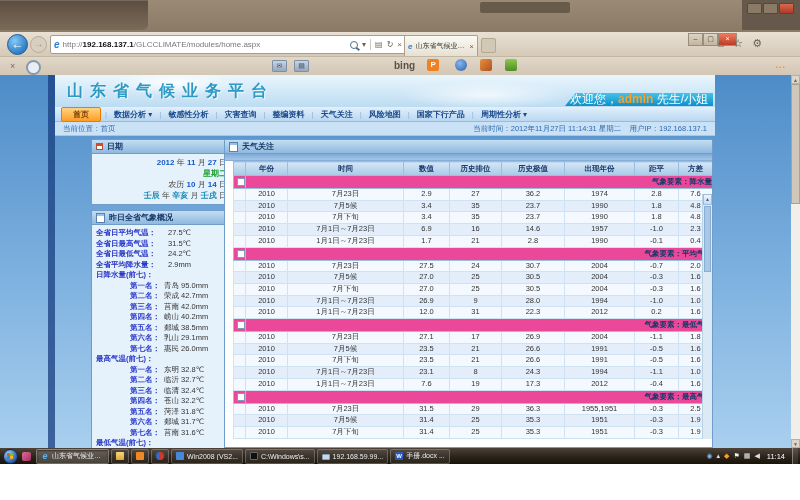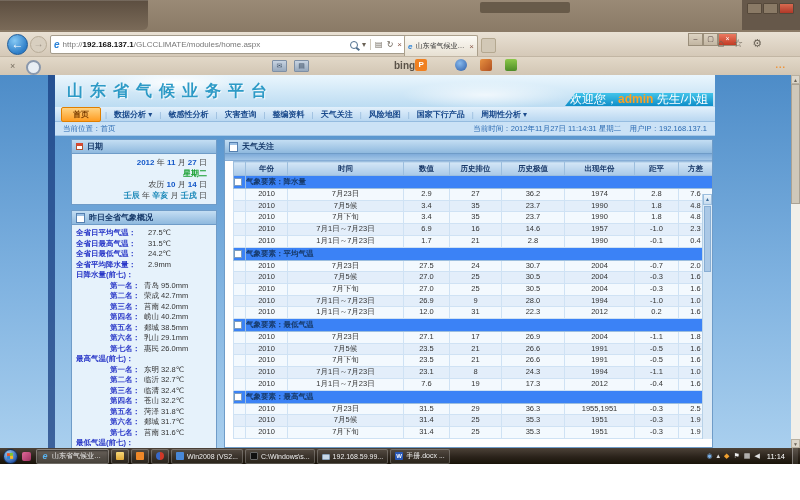--- a/index.html
+++ b/index.html
@@ -51,21 +51,21 @@
   .winctl .cl{width:17px;background:linear-gradient(180deg,#ec7a60,#c23a24);color:#fff;}
 
   .row2{position:absolute;left:0;top:25px;width:800px;height:18px;
     background:linear-gradient(180deg,#e2d8c8,#d2c6b4);}
   .x2{position:absolute;left:10px;top:4px;font-size:9px;color:#776e60;}
   .circ2{position:absolute;left:26px;top:3px;width:11px;height:11px;border-radius:50%;
     border:2px solid #8a98ac;background:#e8eef4;}
   .midico{position:absolute;left:272px;top:3px;display:flex;gap:7px;}
   .midico span{width:13px;height:10px;background:linear-gradient(180deg,#c8d4e2,#97a9bd);
     border:1px solid #7e90a6;border-radius:1px;font-size:7px;line-height:10px;text-align:center;color:#44566c;}
-  .bing{position:absolute;left:370px;top:2px;display:flex;align-items:center;gap:0;padding-left:24px;}
+  .bing{position:absolute;left:370px;top:2px;display:flex;align-items:center;gap:12px;padding-left:24px;}
   .bing-t{font-size:10px;font-weight:bold;color:#5a5248;letter-spacing:0;}
   .p-badge{width:12px;height:12px;background:#f08020;color:#fff;font-size:8px;font-weight:bold;
     text-align:center;line-height:12px;border-radius:2px;}
   .appicos{position:absolute;left:455px;top:2px;display:flex;gap:13px;}
   .appicos span{width:12px;height:12px;border-radius:2px;font-size:8px;line-height:12px;text-align:center;color:#fff;}
   .a1{background:radial-gradient(circle at 40% 35%,#86b8ec,#2e5ea8);border-radius:50% !important;}
   .a2{background:linear-gradient(135deg,#e89040,#b05020);}
   .a3{background:linear-gradient(180deg,#8cc84a,#4e8c28);}
   .dots{position:absolute;right:14px;top:3px;color:#f09030;font-weight:bold;font-size:9px;letter-spacing:1px;}
 
@@ -91,21 +91,21 @@
   .nav-item.active{background:linear-gradient(180deg,#ffd382,#ff9d22);border:1px solid #e07f00;
     border-radius:2px;color:#7a3c00;padding:1px 11px;margin-right:4px;}
   .nav-sep{color:#8fb4d8;font-size:8px;}
   .crumbbar{position:absolute;left:0;top:47px;width:660px;height:14px;background:#cbe2f6;
     border-bottom:1px solid #a5c8e8;display:flex;align-items:center;justify-content:space-between;
     font-size:7.5px;color:#2a6ab2;padding:0 8px;box-sizing:border-box;}
   .crumb-r span{margin-left:6px;}
 
   
   .bodyrow{position:absolute;left:0;top:62px;width:660px;height:311px;}
-  .sidebar{position:absolute;left:16px;top:2px;width:146px;height:355px;overflow:hidden;}
+  .sidebar{position:absolute;left:36px;top:2px;width:146px;height:355px;overflow:hidden;}
   .panel{border:1px solid #6f9cc8;background:#e6f2fb;margin-bottom:5px;}
   .panel-h{height:13px;display:flex;align-items:center;gap:4px;padding:0 4px;
     background:linear-gradient(180deg,#c4def3,#8fb9de);border-bottom:1px solid #6f9cc8;
     font-size:8px;font-weight:bold;color:#173a6a;}
   .cal-ico{width:7px;height:7px;background:#fff;border:1px solid #b05030;border-top:3px solid #d84830;box-sizing:border-box;}
   .doc-ico{width:7px;height:8px;background:#fff;border:1px solid #5580b0;box-shadow:inset 0 2px 0 #9cc0e4;}
   .cal-body{padding:3px 9px 3px 3px;text-align:right;font-size:8px;line-height:11px;}
   .seg-num{color:#1458c8;font-weight:bold;}
   .seg-lbl{color:#444;}
   .seg-week{color:#18a030;font-weight:bold;}
@@ -127,21 +127,21 @@
   .band{height:6px;background:linear-gradient(180deg,#7fabd9,#a3c6e7);border-bottom:1px solid #86add6;}
   .toolbar{height:20px;display:flex;align-items:center;padding-left:5px;background:#f4f9fe;}
   .filter-btn{height:13px;line-height:13px;padding:0 7px;font-size:7.5px;color:#1a3a6a;
     background:linear-gradient(180deg,#fdfdfd,#d7e3f0);border:1px solid #8aa8c8;border-radius:2px;}
   .tablewrap{position:relative;padding-left:8px;}
   table.grid{border-collapse:collapse;table-layout:fixed;width:479px;font-size:7.5px;}
   .grid th{height:13px;background:linear-gradient(180deg,#d4e6f6,#a9c9e7);color:#1a3a6a;
     border:1px solid #9cbede;font-weight:bold;padding:0;}
   .grid td{padding:0;text-align:center;color:#333;border:1px solid #cfe2f4;
     height:10.7px;line-height:10.7px;overflow:hidden;white-space:nowrap;}
-  tr.grp td{background:#3b82f6;color:#173a6a;font-weight:bold;text-align:left;border-color:#9cbede;height:12px;line-height:12px;}
+  tr.grp td{background:#ec4899;color:#173a6a;font-weight:bold;text-align:right;border-color:#9cbede;height:12px;line-height:12px;}
   tr.odd td{background:#f3f9fe;}
   tr.even td{background:#e3eefa;}
   .cb{display:inline-block;width:6px;height:6px;background:#fff;border:1px solid #7a9cc0;vertical-align:middle;}
   .c0{width:12px;}.c1{width:42px;}.c2{width:116px;}.c3{width:46px;}.c4{width:52px;}
   .c5{width:63px;}.c6{width:70px;}.c7{width:44px;}.c8{width:34px;}
   .iscroll{position:absolute;right:0;top:33px;width:9px;bottom:0;background:#dceaf6;border-left:1px solid #b8d2e8;}
   .iscroll .iup{height:9px;background:linear-gradient(180deg,#eef6fc,#c5daee);border:1px solid #9cbede;
     font-size:5px;color:#3a6a9a;text-align:center;line-height:8px;}
   .ithumb{margin:1px;height:64px;background:#aac8e6;border:1px solid #88aed4;}
 

